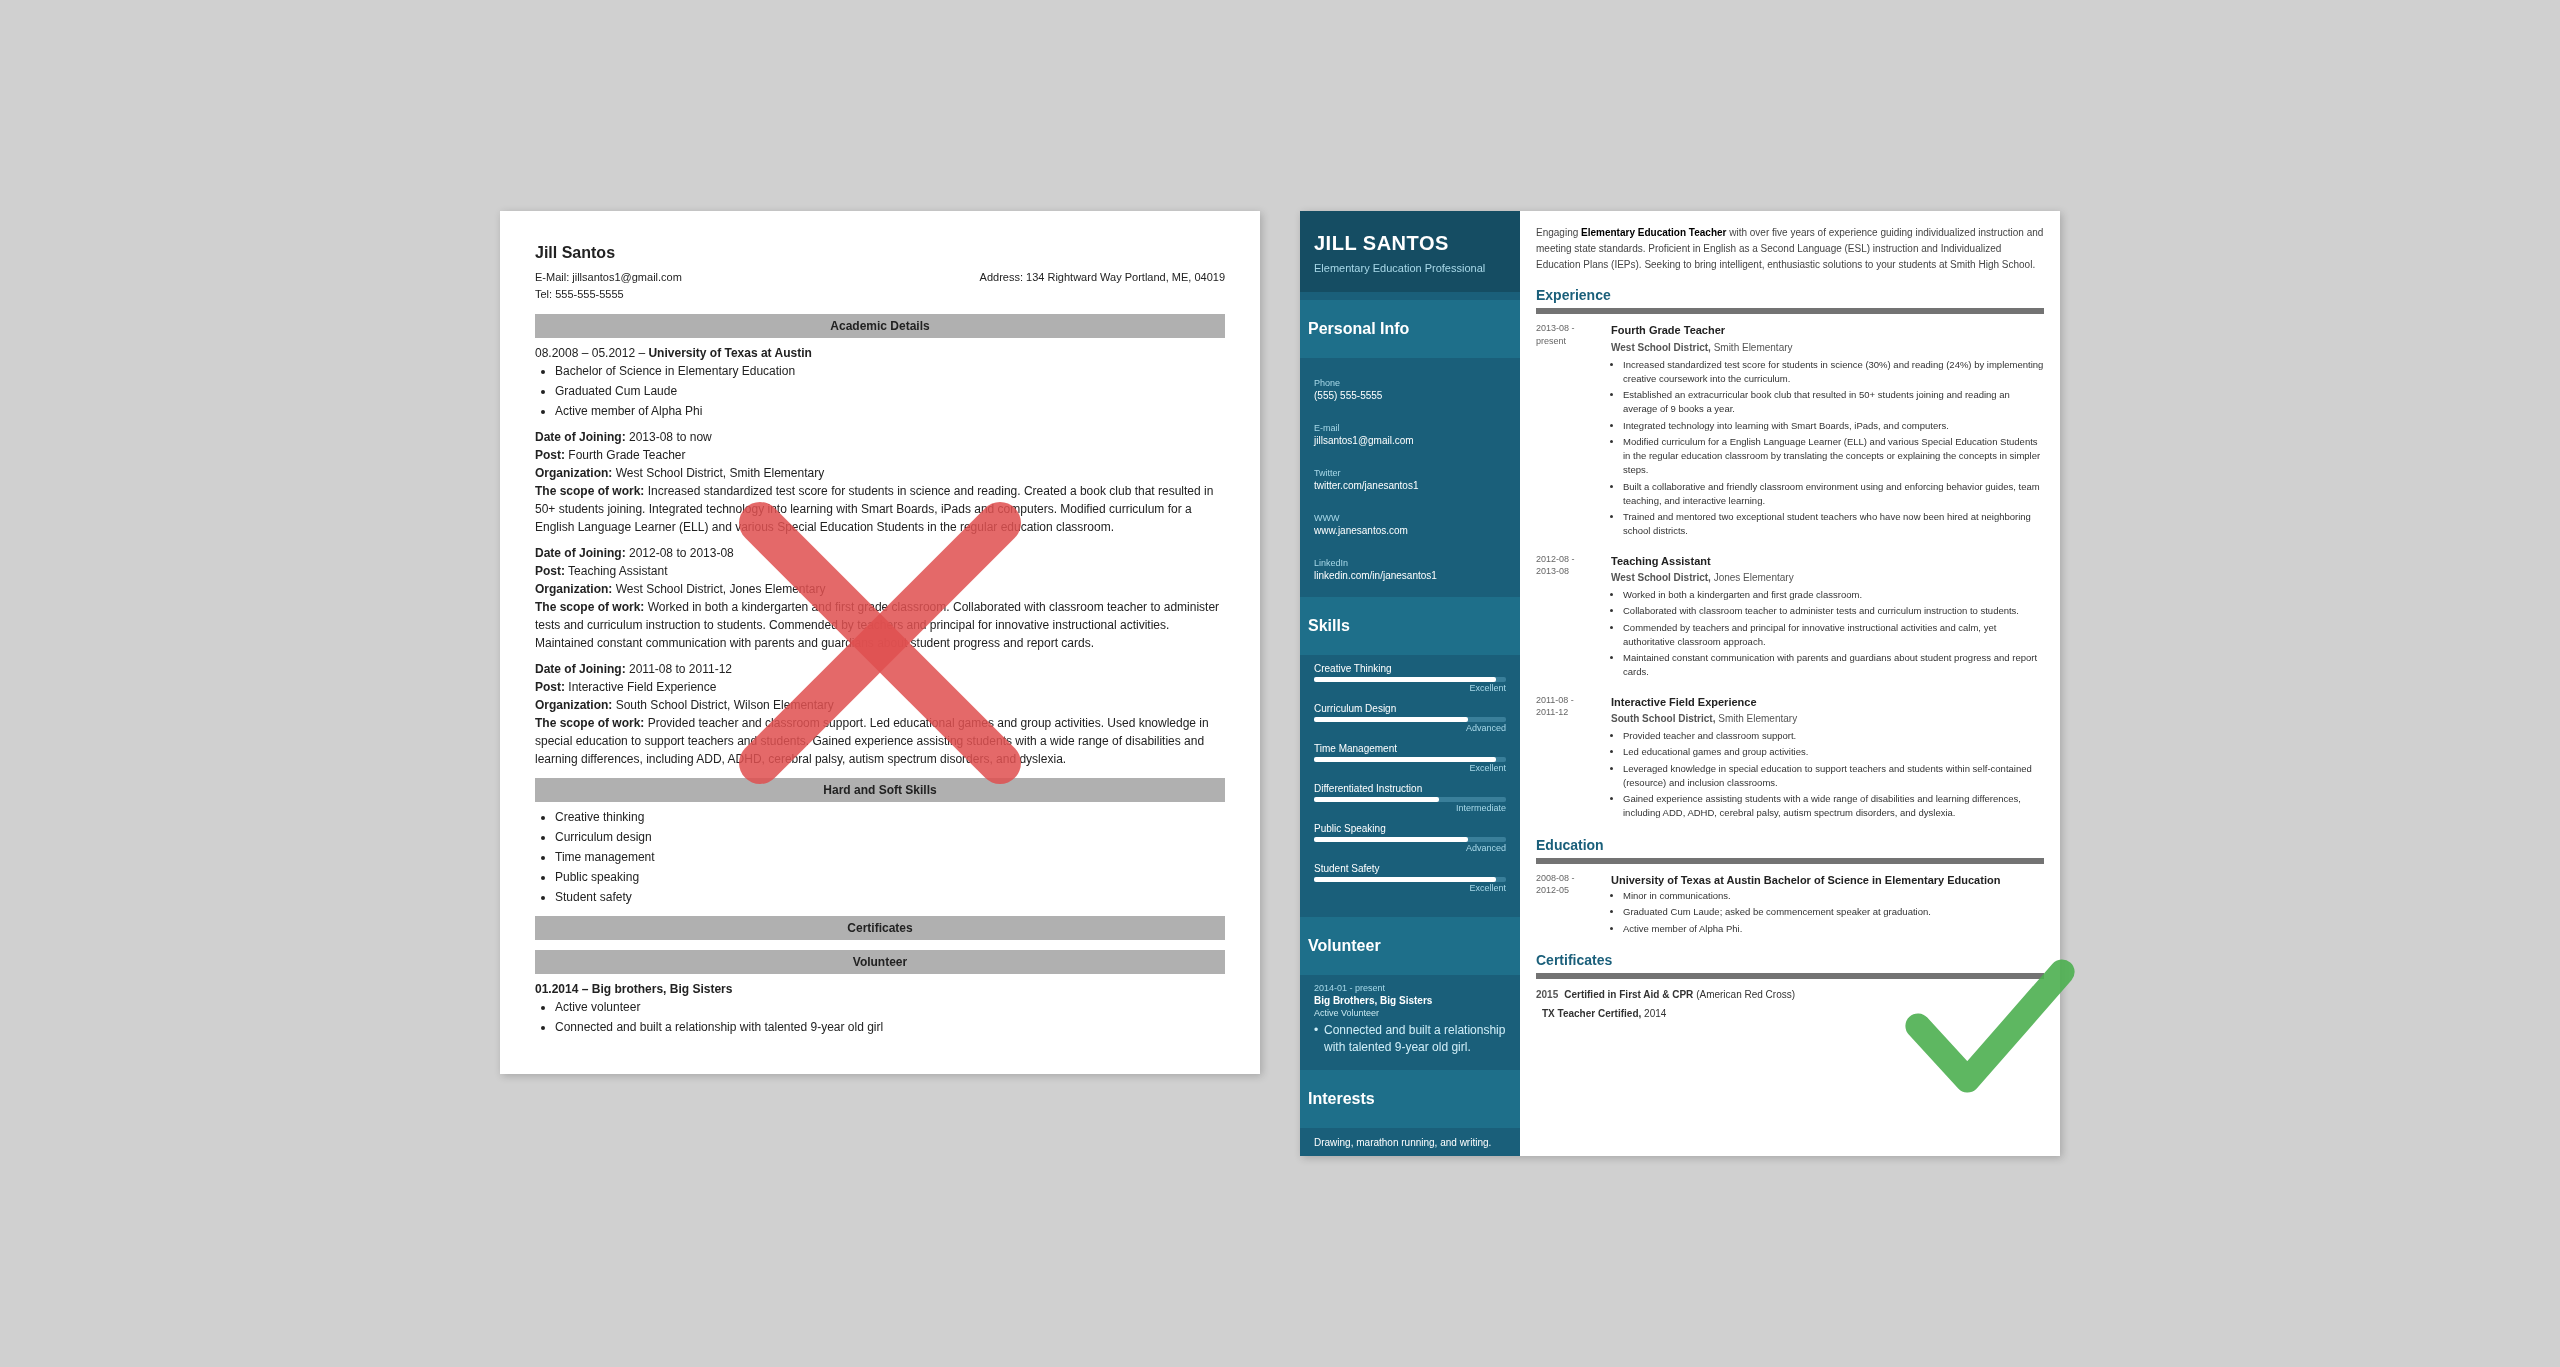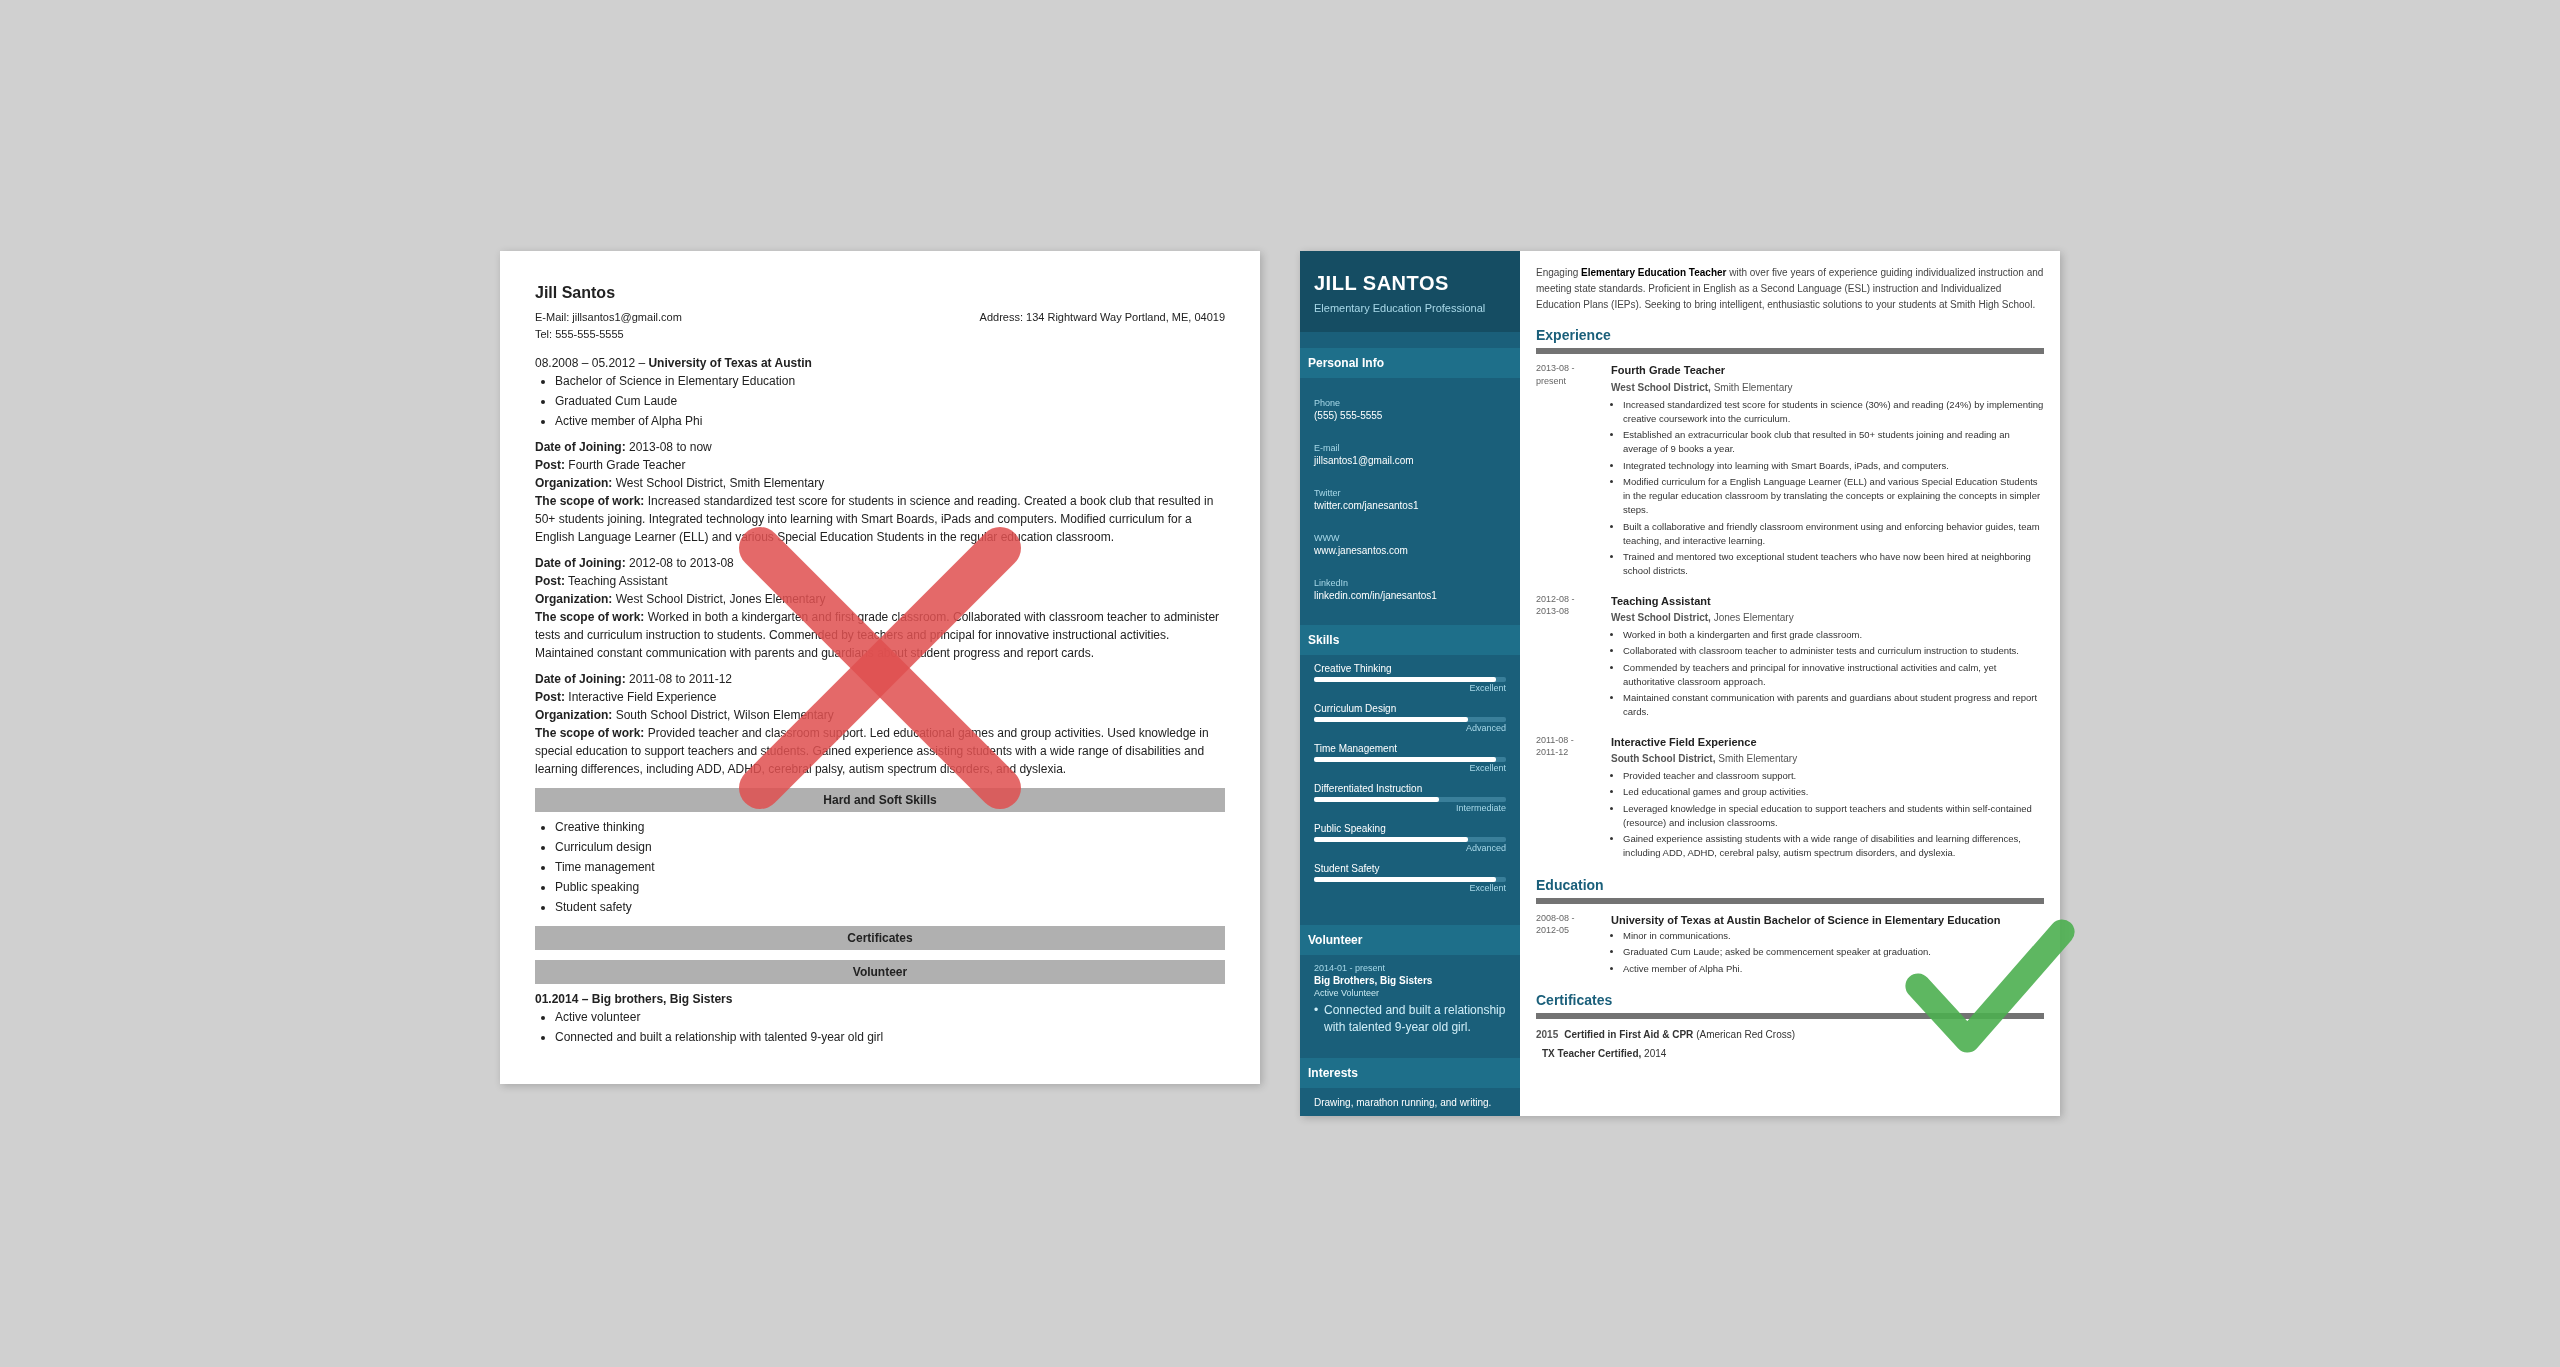--- a/index.html
+++ b/index.html
@@ -107,26 +107,26 @@
     }
     .sidebar-title {
       font-size: 11px;
       color: #a8d8e8;
       line-height: 1.4;
     }
     .sidebar-section {
       padding: 8px 14px 6px 14px;
     }
     .sidebar-section-title {
-      font-size: 12px;
+      font-size: 16px;
       font-weight: bold;
       color: #fff;
       background: #1e6f8a;
-      padding: 8px 8px;
-      margin: 8px -14px 8px -14px;
+      padding: 20px 8px;
+      margin: 0 -14px 8px -14px;
     }
     .sidebar-field-label {
       font-size: 9px;
       color: #a8d8e8;
       margin-bottom: 1px;
       margin-top: 20px;
     }
     .sidebar-field-value {
       font-size: 10px;
       color: #fff;
@@ -264,20 +264,21 @@
 
     <div class="plain-name">Jill Santos</div>
     <div class="plain-contact">
       <div class="plain-contact-left">
         <div>E-Mail: jillsantos1@gmail.com</div>
         <div>Tel: 555-555-5555</div>
       </div>
       <div class="plain-contact-right">Address: 134 Rightward Way Portland, ME, 04019</div>
     </div>
 
+    <div class="plain-section-header">Academic Details</div>
     <div class="plain-entry">
       <span>08.2008 – 05.2012 –</span>
       <b>University of Texas at Austin</b>
       <ul class="plain-bullet">
         <li>Bachelor of Science in Elementary Education</li>
         <li>Graduated Cum Laude</li>
         <li>Active member of Alpha Phi</li>
       </ul>
     </div>
 

